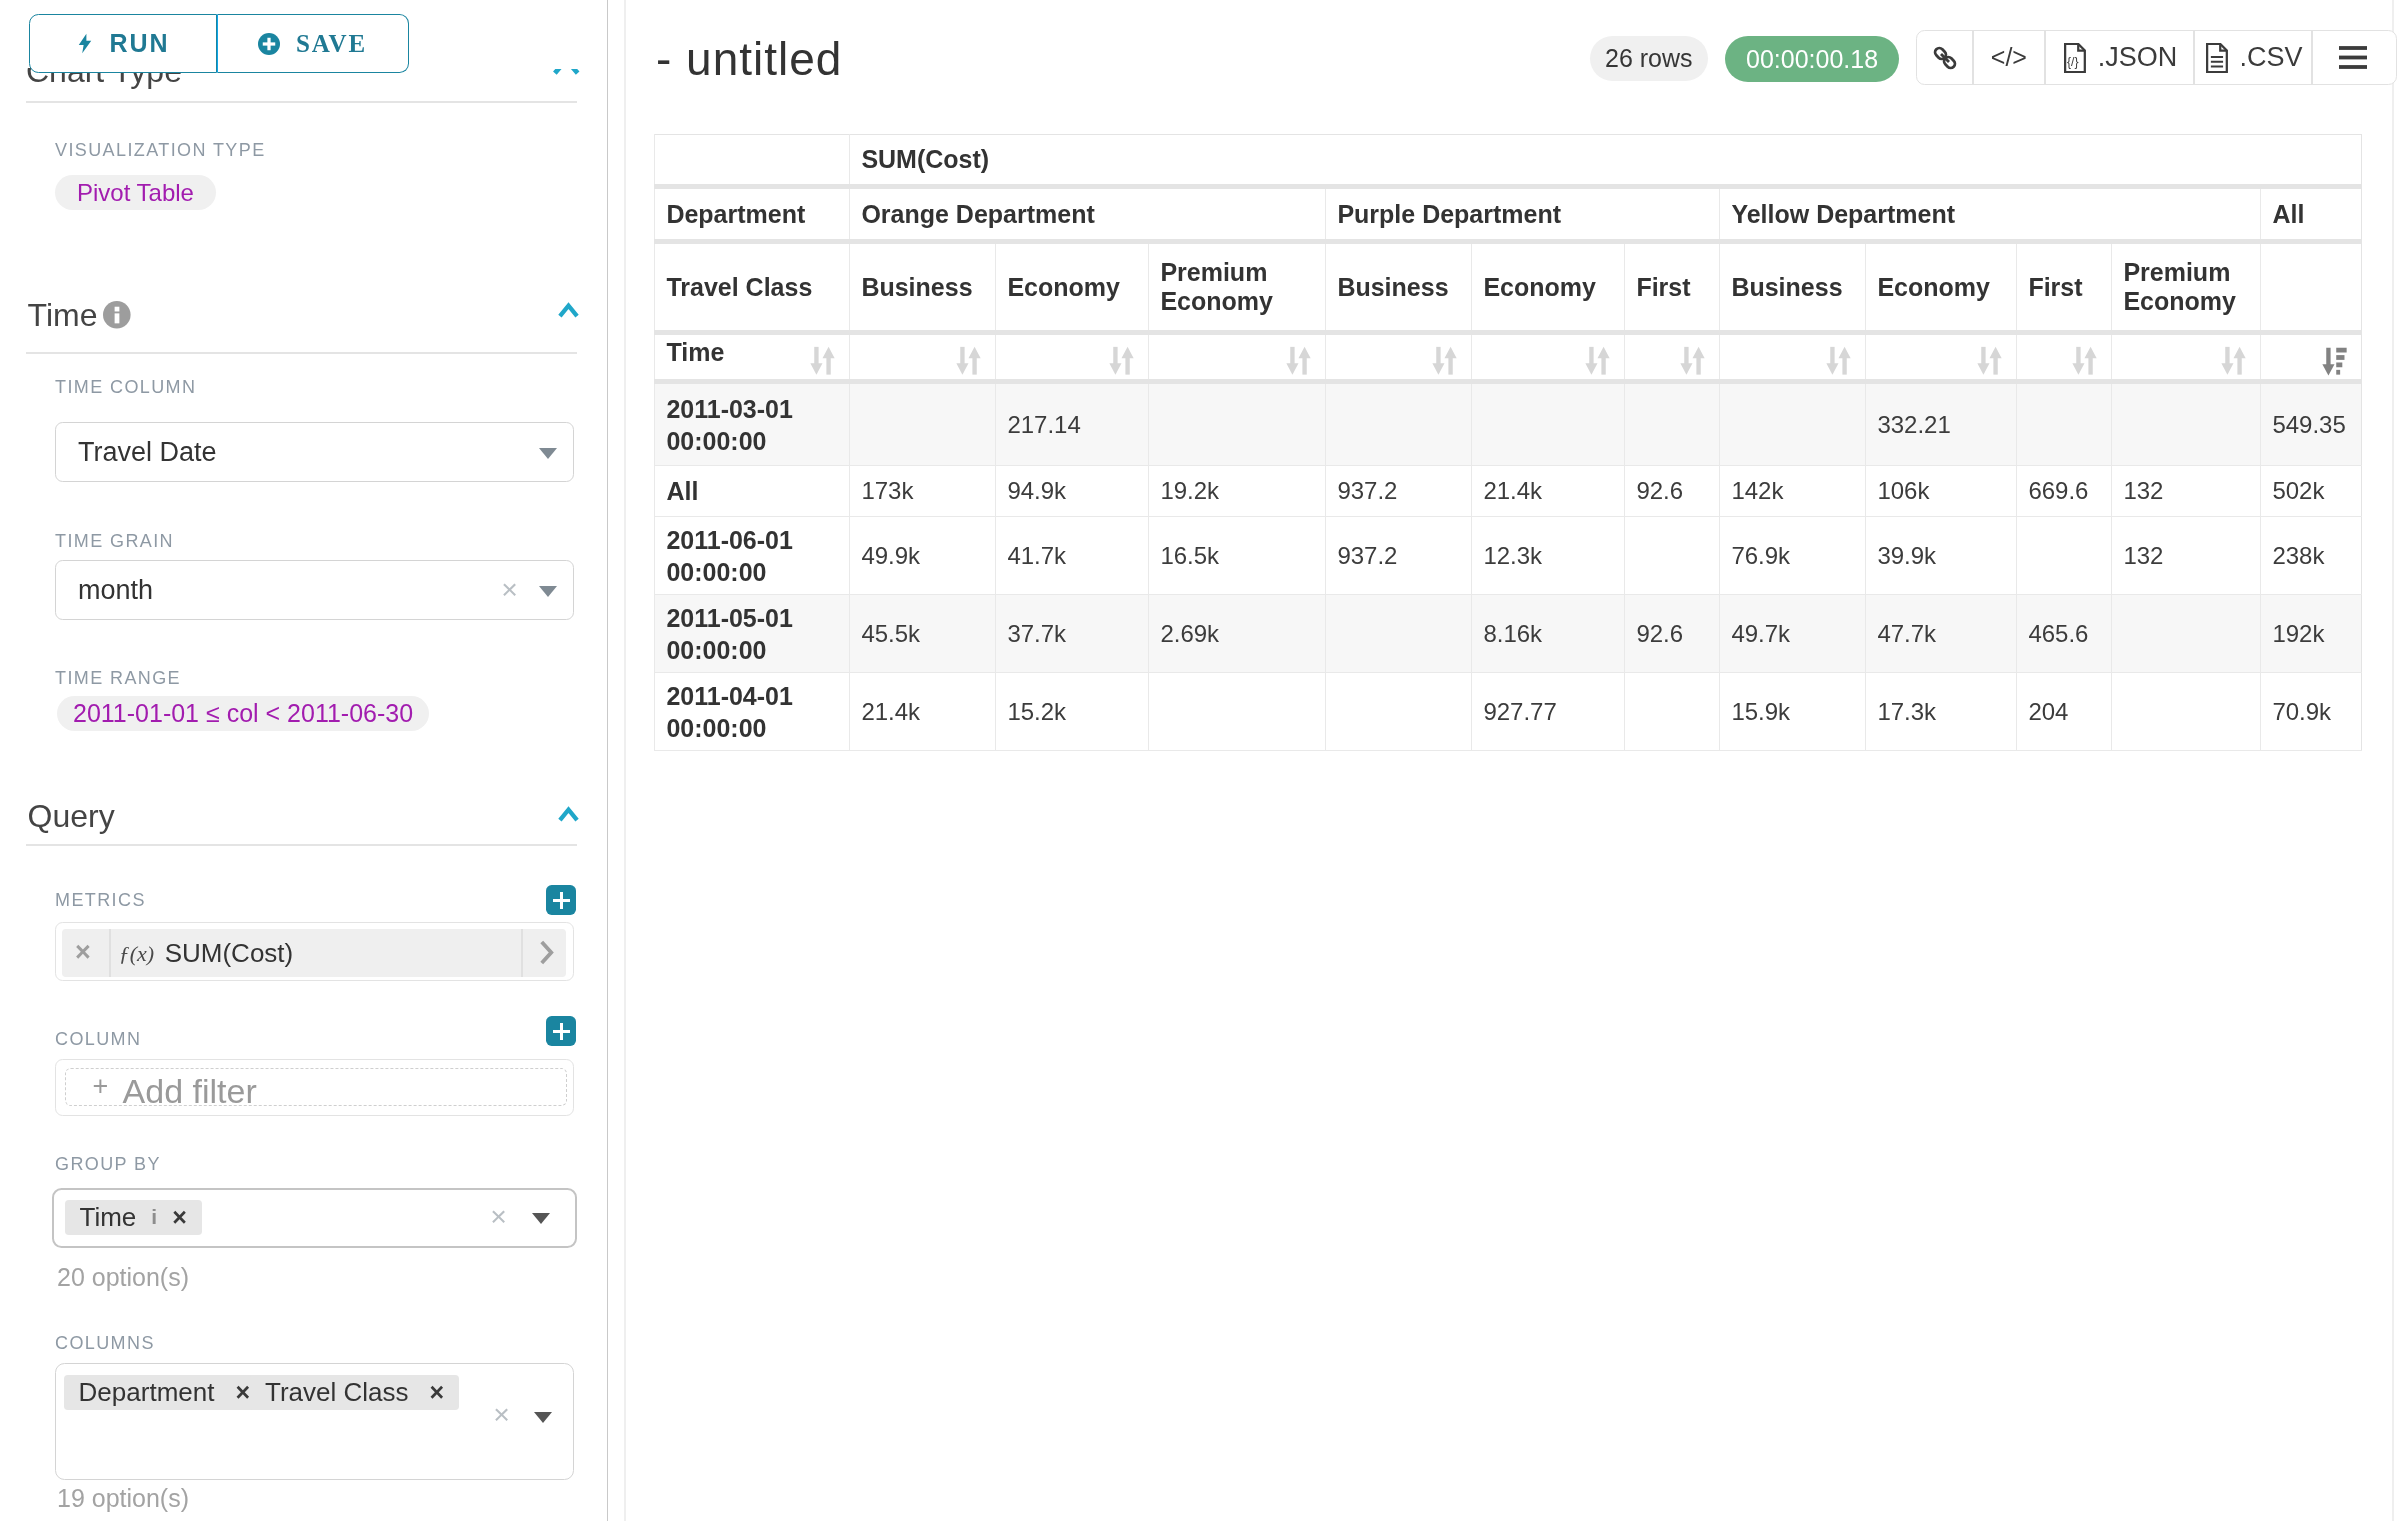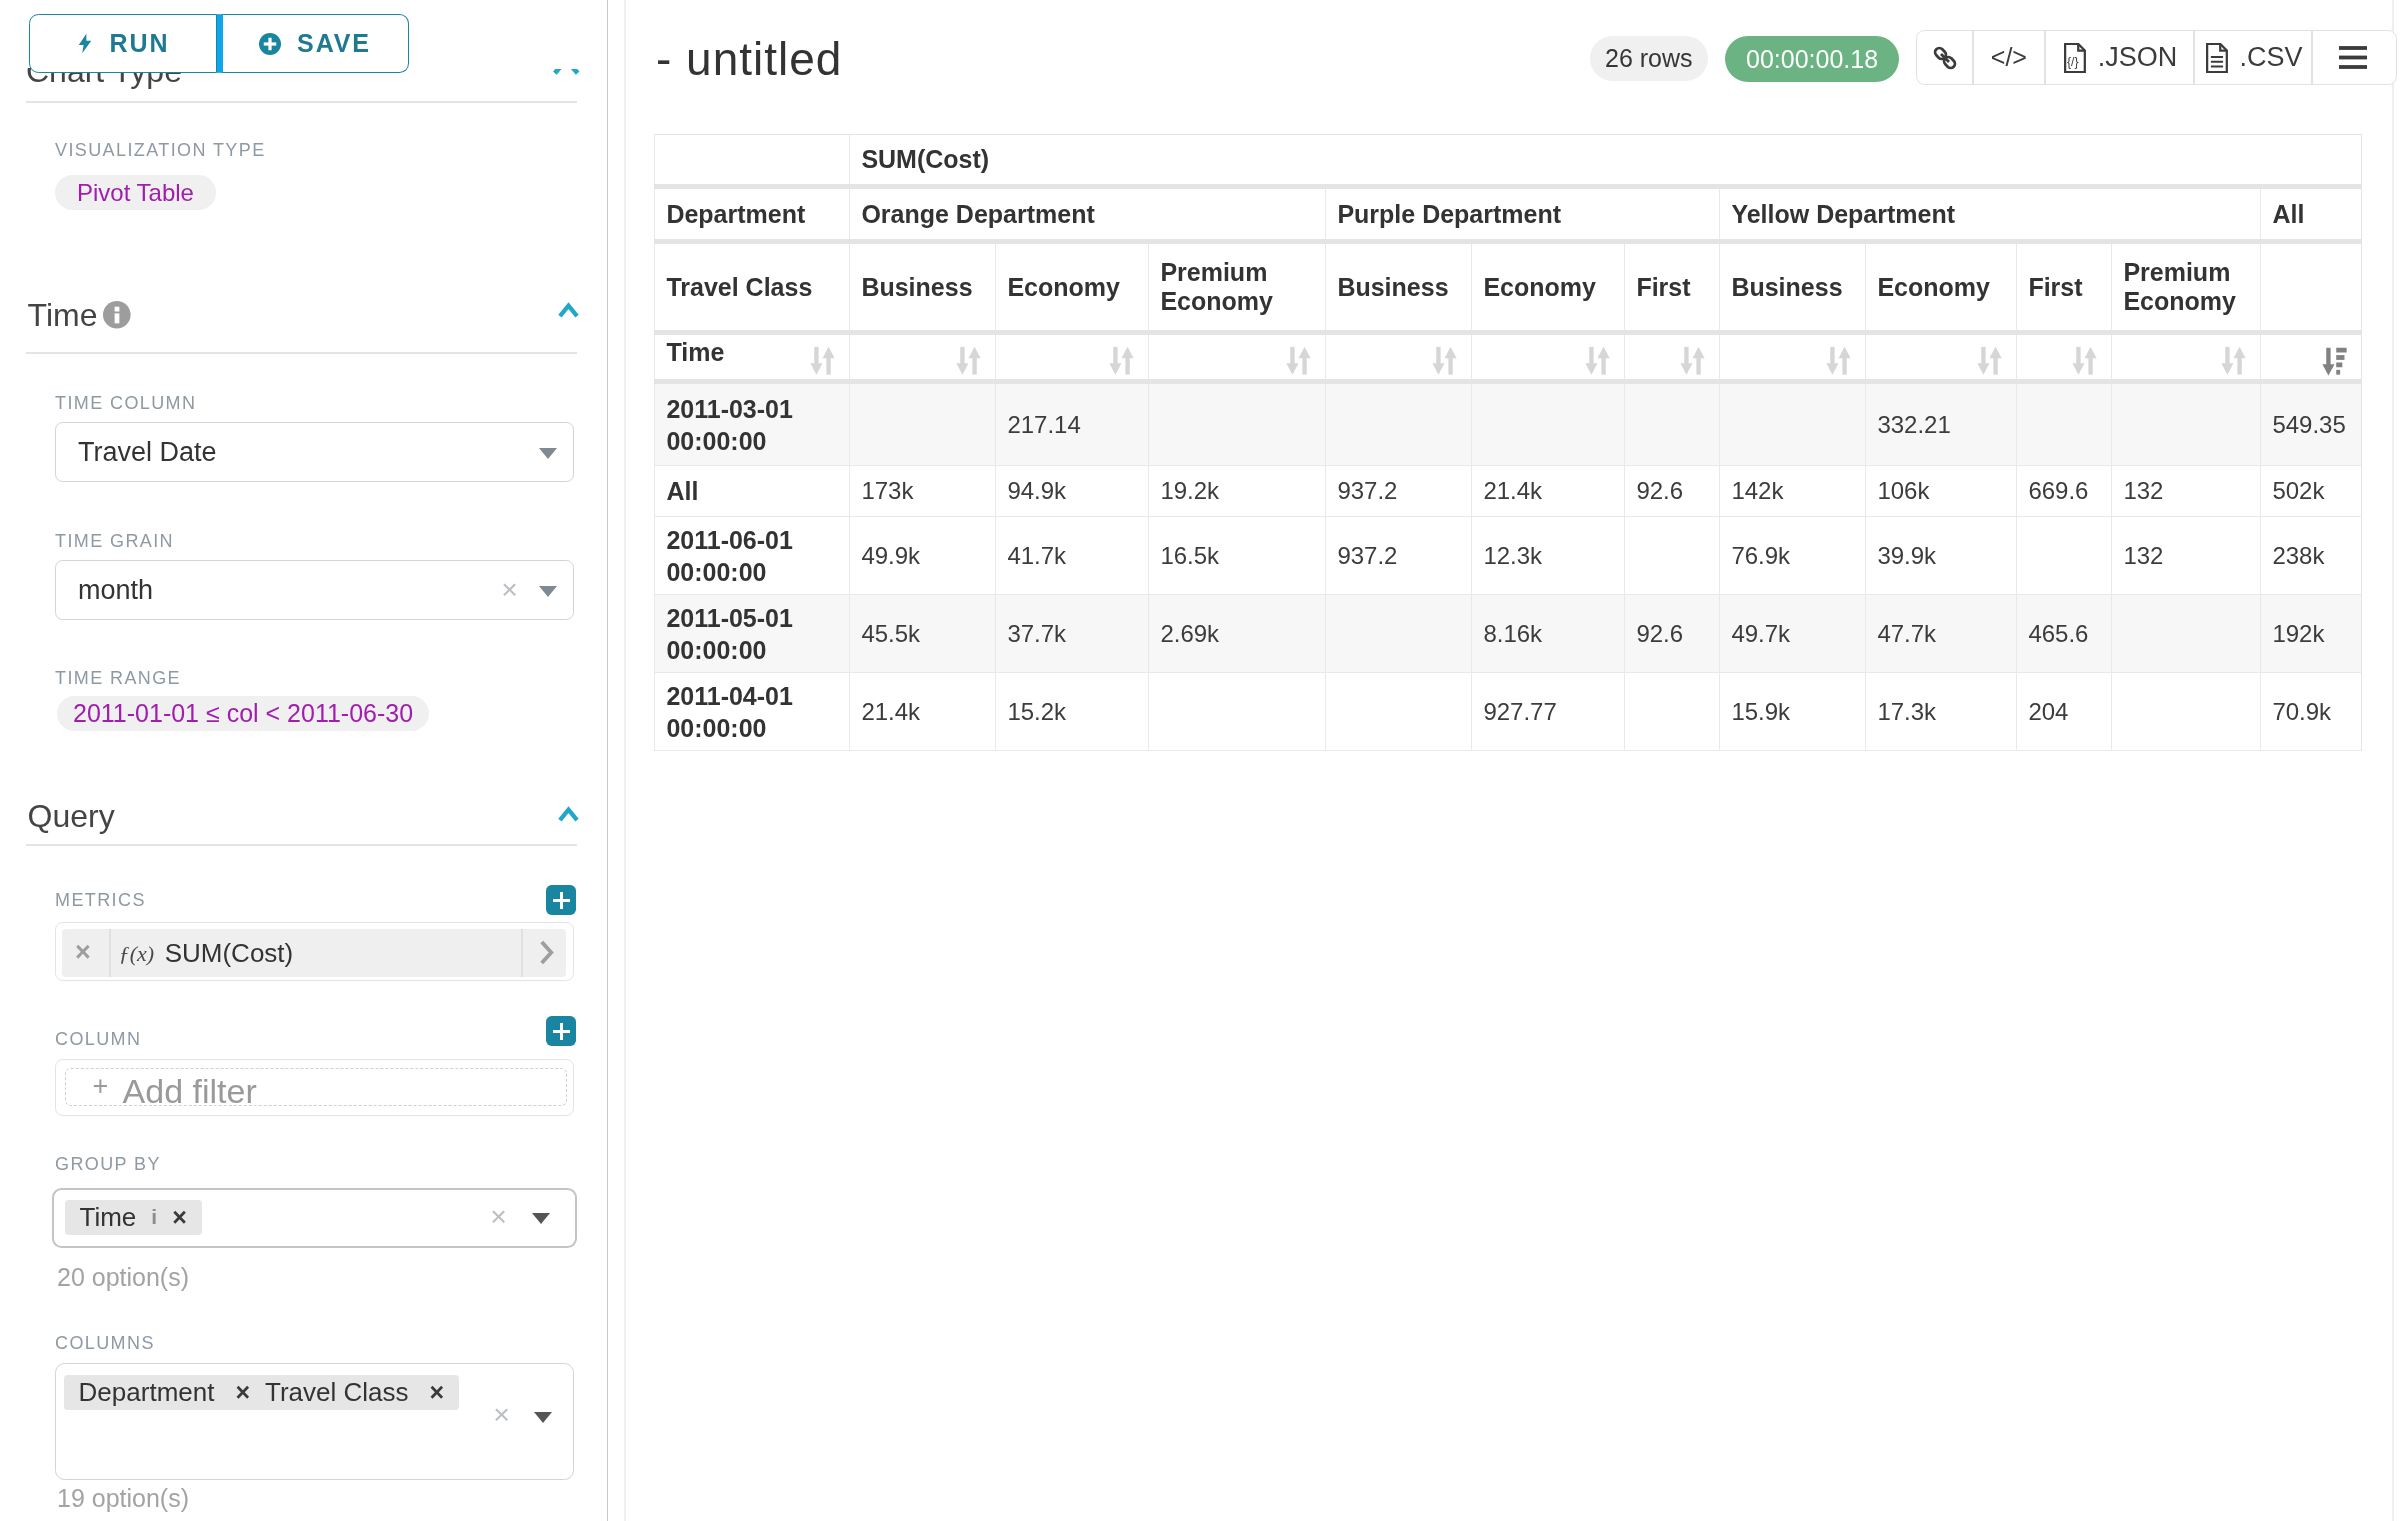--- a/index.html
+++ b/index.html
@@ -21,21 +21,21 @@
 .plusbtn:before { content:""; position:absolute; left:6.7px; top:13.8px; width:17px; height:2.9px; background:#fff; }
 .plusbtn:after { content:""; position:absolute; left:13.8px; top:6.7px; width:2.9px; height:17px; background:#fff; }
 .tag { position:absolute; height:35px; background:#e6e6e6; border-radius:3.8px; display:flex; align-items:center; font-size:26px; color:#333; padding:0 15px; }
 .optioncount { position:absolute; left:57px; font-size:25px; color:#a3a3a3; }
 
 
 #btnbar { position:absolute; left:0; top:0; width:606px; height:68px; background:#fff; z-index:5; }
 #btngrp { position:absolute; left:28.5px; top:14.3px; width:380px; height:59px; z-index:6; }
 .tealbtn { position:absolute; top:0; height:59px; border:1.9px solid #1a85a0; display:flex; align-items:center; justify-content:center; background:#fff; color:#207993; font-size:25px; font-weight:600; letter-spacing:1.9px; }
 #runbtn { left:0; width:188px; border-radius:9.5px 0 0 9.5px; border-right:1px solid #1a85a0; }
-#savebtn { left:188px; width:192px; border-radius:0 9.5px 9.5px 0; border-left:6px solid #0ea5e9; }
+#savebtn { left:188px; width:192px; border-radius:0 9.5px 9.5px 0; border-left:1px solid #0ea5e9;font-family:Liberation Serif, serif; }
 
 
 .cardline { position:absolute; top:0; width:1.9px; height:1522px; background:#efefef; }
 #title { position:absolute; left:656px; top:32px; font-size:46px; letter-spacing:1px; color:#333; }
 #rowspill { position:absolute; left:1590px; top:36px; height:45px; border-radius:23px; background:#f0f0f0; color:#363636; font-size:25px; display:flex; align-items:center; padding:0 15px; }
 #timerpill { position:absolute; left:1725px; top:36px; height:46px; border-radius:23px; background:#6cb383; color:#fff; font-size:25px; display:flex; align-items:center; padding:0 21px; }
 #btngroup2 { position:absolute; left:1916px; top:30px; width:481px; height:55px; border:1.9px solid #e2e2e2; border-radius:8.6px; background:#fff; display:flex; }
 .hseg { height:100%; display:flex; align-items:center; justify-content:center; color:#3b3b3b; font-size:27px; }
 .hsep { width:1.9px; height:100%; background:#e2e2e2; }
 
@@ -82,21 +82,21 @@
     <svg class="abs" style="left:103px; top:301px;" width="27.6" height="27.6" viewBox="0 0 29 29">
         <circle cx="14.5" cy="14.5" r="14.5" fill="#9d9d9d"></circle>
         <rect x="12.2" y="6" width="5" height="5" fill="#fff"></rect>
         <rect x="12.2" y="13" width="5" height="10.5" fill="#fff"></rect>
       </svg>
     <svg class="abs" style="left:557px; top:301px;" width="23" height="19" viewBox="0 0 24 20">
         <polyline points="3,16 12,5 21,16" fill="none" stroke="#20a7c9" stroke-width="4.5"></polyline>
       </svg>
     <div class="hr" style="top:352px;"></div>
 
-    <div class="label" style="left:55px; top:393px;">TIME COLUMN</div>
+    <div class="label" style="left:55px; top:377px;">TIME COLUMN</div>
     <div class="select" style="top:422px;">
       <div class="selecttext">Travel Date</div>
       <div class="caret" style="right:16px; top:25px;"></div>
     </div>
 
     <div class="label" style="left:55px; top:531px;">TIME GRAIN</div>
     <div class="select" style="top:560px;">
       <div class="selecttext">month</div>
       <div class="xclear" style="right:55px; top:12.4px;">×</div>
       <div class="caret" style="right:16px; top:25px;"></div>

